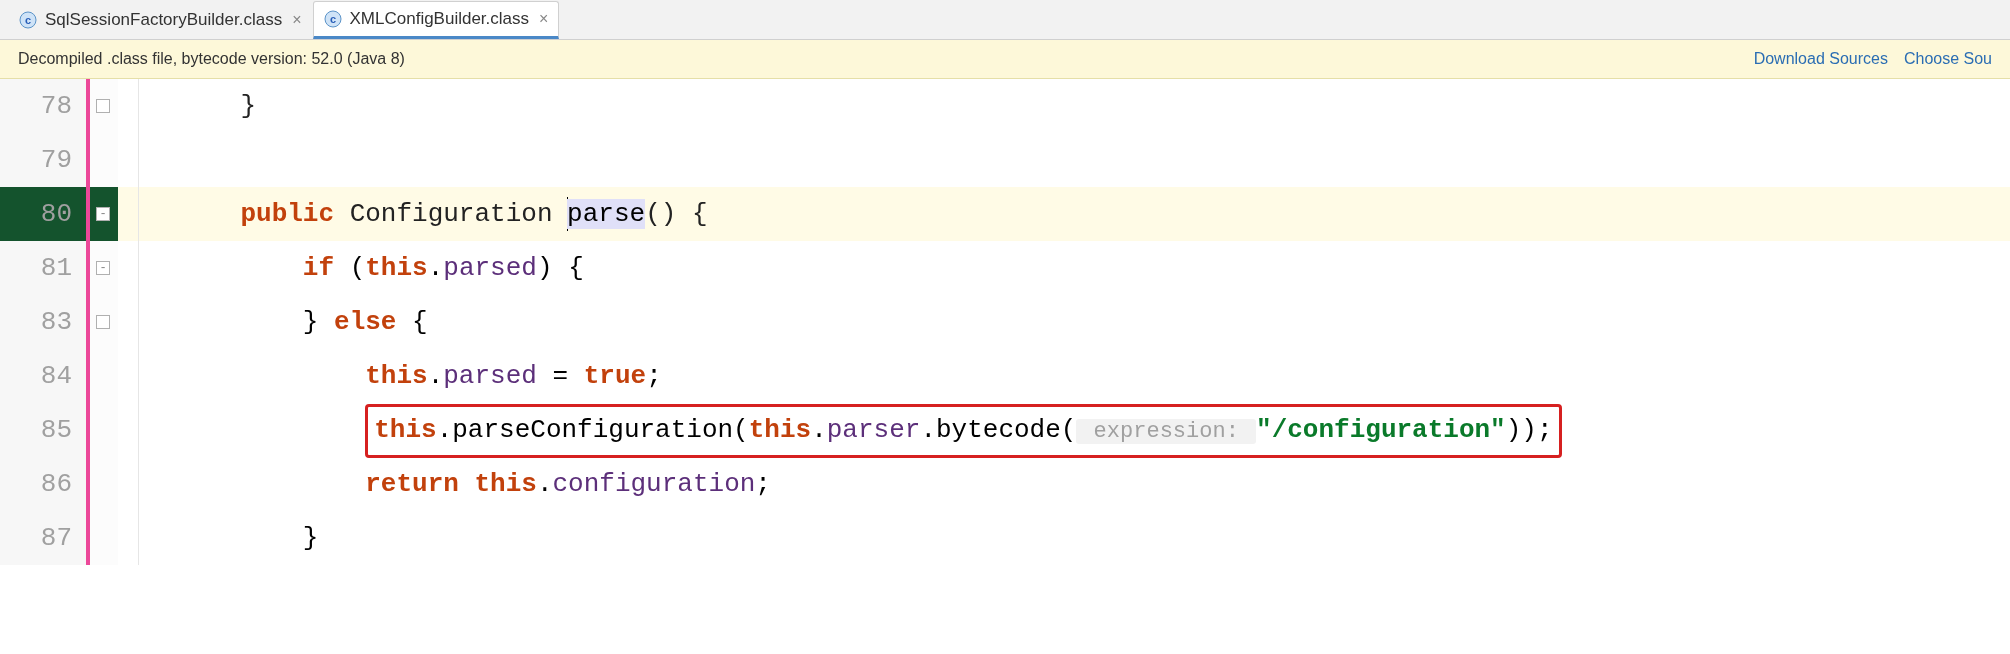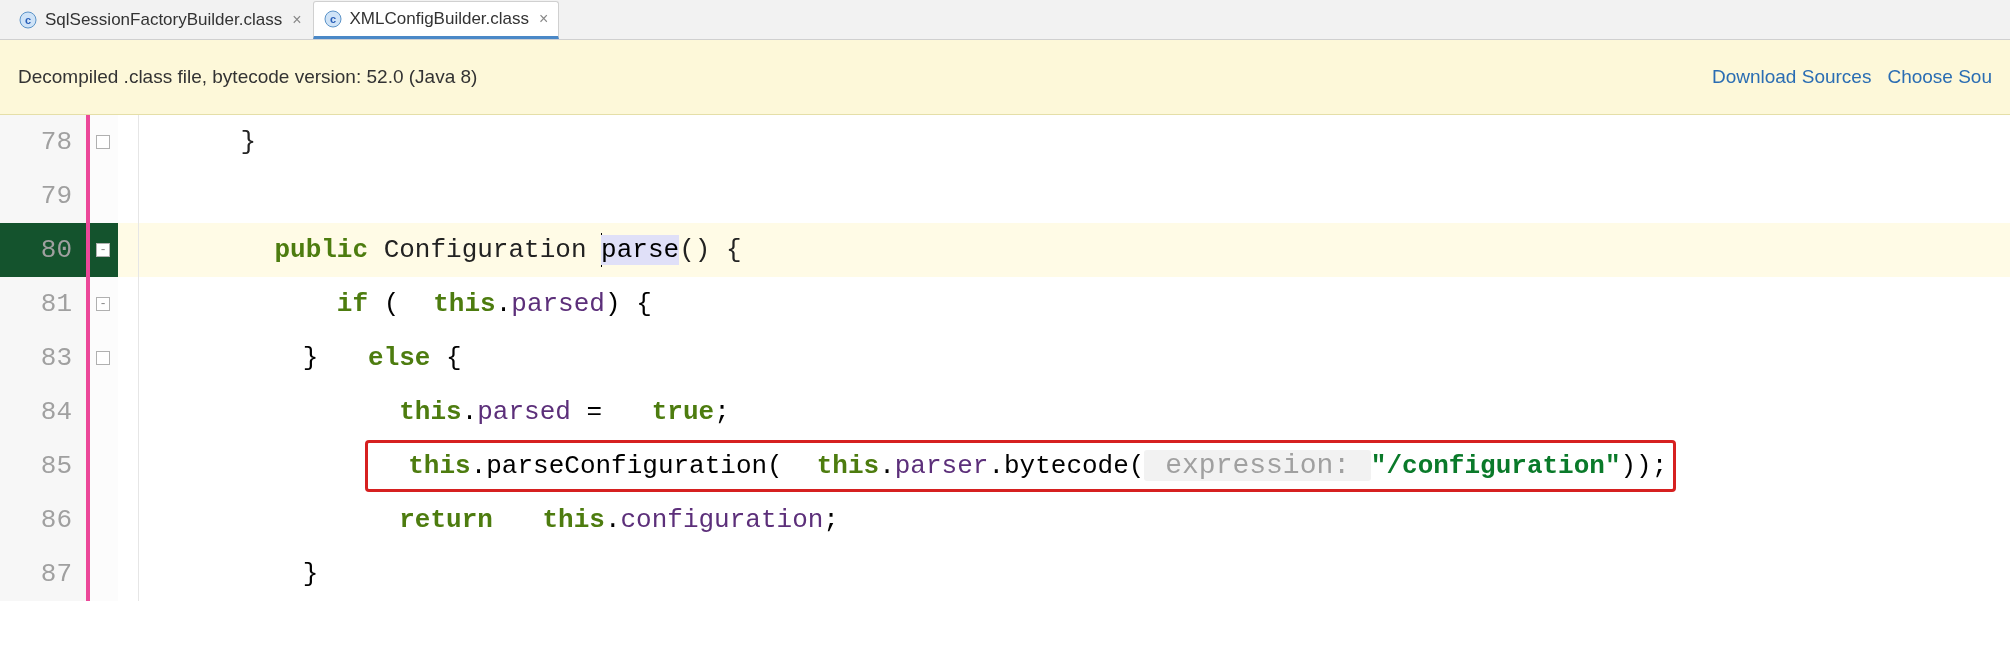--- a/index.html
+++ b/index.html
@@ -45,22 +45,22 @@
     margin-left: 10px;
     color: #888;
     font-size: 16px;
   }
   .notice-bar {
     display: flex;
     align-items: center;
     justify-content: space-between;
     background: #fdf8d9;
     border-bottom: 1px solid #e5dfa8;
-    padding: 26px 18px;
-    font-size: 19px;
+    padding: 10px 18px;
+    font-size: 16px;
     color: #333;
   }
   .notice-links { display: flex; gap: 16px; }
   .notice-links a { color: #2a6db3; text-decoration: none; cursor: pointer; }
   .editor {
     display: flex;
     font-family: Consolas, "Courier New", monospace;
     font-size: 26px;
     line-height: 54px;
     background: #fff;
@@ -106,27 +106,27 @@
     top: 0; bottom: 0;
     width: 1px;
     background: #e6e6e6;
   }
   .gl1 { left: 20px; }
   .code-cell {
     flex: 1;
     height: 54px;
     white-space: pre;
   }
-  .kw { color: #4d7c0f; font-weight: bold; margin-left: 34px; }
+  .kw { color: #c2410c; font-weight: bold; }
   .type { color: #222; }
   .method-hl { background: #e0e0f8; }
   .field { color: #5c2f7a; }
   .link-class { color: #2a5fb8; text-decoration: underline; font-weight: bold; }
   .str { color: #0a7a2a; font-weight: bold; }
-  .hint { color: #a0a0a0; background: #f2f2f2; font-style: normal; font-weight: normal; padding: 0 4px; border-radius: 3px; font-size: 28px;}
+  .hint { color: #a0a0a0; background: #f2f2f2; font-style: normal; font-weight: normal; padding: 0 4px; border-radius: 3px; font-size: 22px;}
   .punct { color: #222; }
   .red-box {
     border: 3px solid #d62020;
     border-radius: 4px;
     padding: 0 6px;
     display: inline-block;
     line-height: 46px;
   }
   .caret {
     border-left: 1px solid #000;

